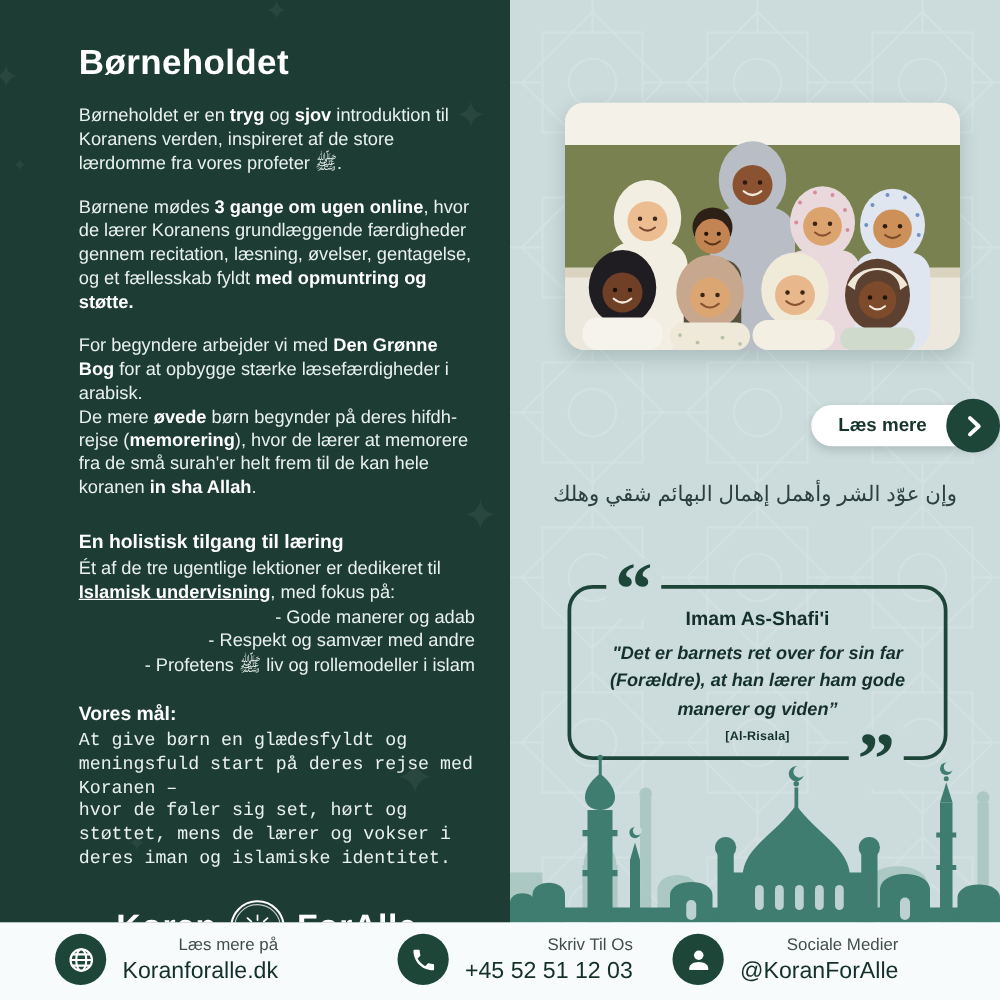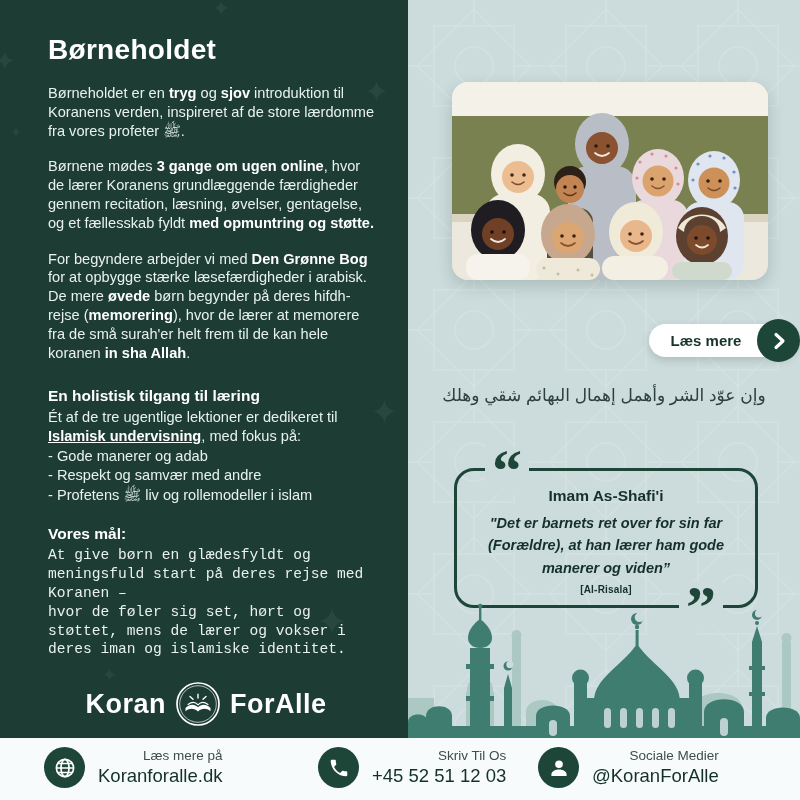--- a/index.html
+++ b/index.html
@@ -6,29 +6,29 @@
   body{
     width:800px;height:800px;position:relative;overflow:hidden;
     font-family:"Liberation Sans", sans-serif;
     background:#ccdbdc;
   }
   
   .left-panel{
     position:absolute;left:0;top:0;width:408px;height:738px;
     background:#1d3c33;color:#e9f1ee;overflow:hidden;
   }
-  .left-inner{position:relative;padding:34px 28px 0 48px;}
+  .left-inner{position:relative;padding:34px 28px 0 63px;}
   .title{font-size:28px;font-weight:800;color:#ffffff;margin:0 0 18px;letter-spacing:.3px;}
   .para{font-size:14.6px;line-height:18.8px;margin:0 0 17px;color:#e9f1ee;}
   .para.tight{margin-bottom:0;}
   .para.gap-lg{margin-bottom:25px;}
   .b{font-weight:800;color:#ffffff;}
   .u{text-decoration:underline;}
   .sec-head{font-size:15.5px;font-weight:800;color:#ffffff;margin:0 0 3px;}
-  .list{margin:1px 0 20px;}
+  .list{margin:1px 0 20px;text-align:right;}
   .list-item{font-size:14.6px;line-height:19.5px;color:#e9f1ee;}
   .goals-text{white-space:pre-line;margin-bottom:0;font-family:Liberation Mono, monospace;}
   .logo-row{margin-top:22px;display:flex;align-items:center;justify-content:center;gap:9px;margin-left:-16px;}
   .logo-text{font-size:27px;font-weight:700;color:#ffffff;letter-spacing:.5px;}
   .sparkle{position:absolute;color:rgba(255,255,255,.06);pointer-events:none;}
 
   
   .right-panel{
     position:absolute;left:408px;top:0;width:392px;height:738px;
     background:#ccdbdc;overflow:hidden;

